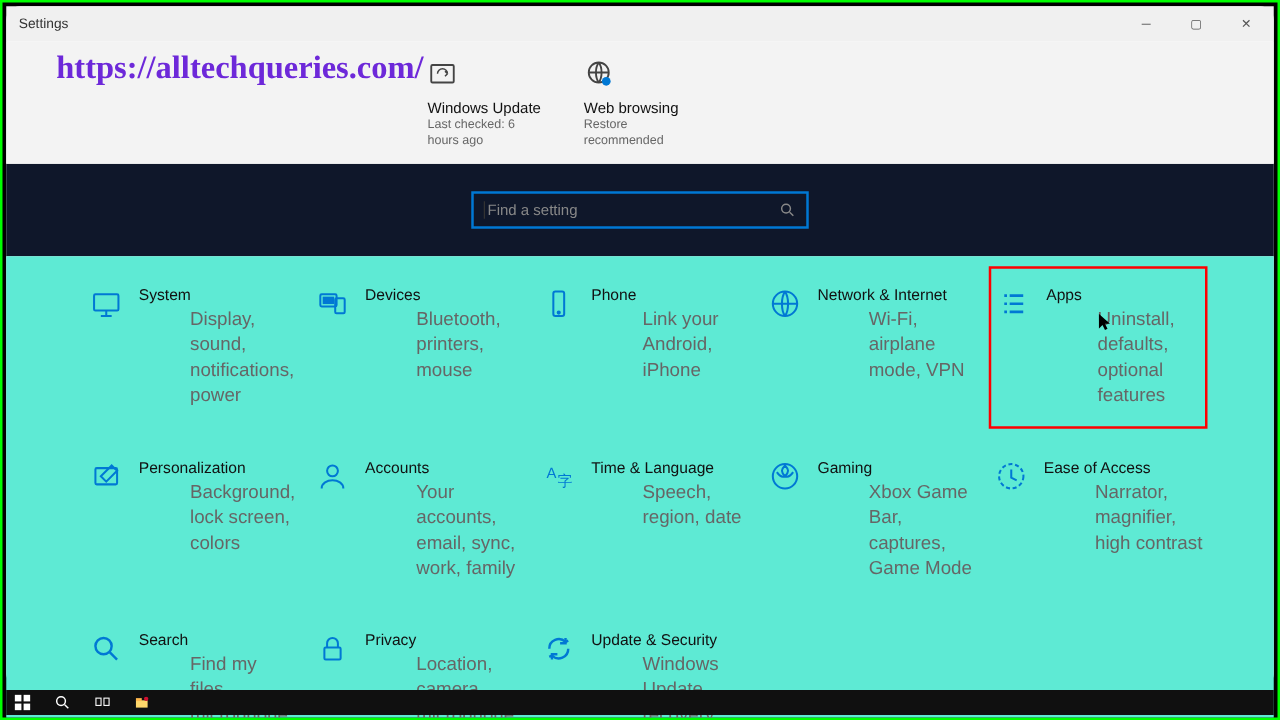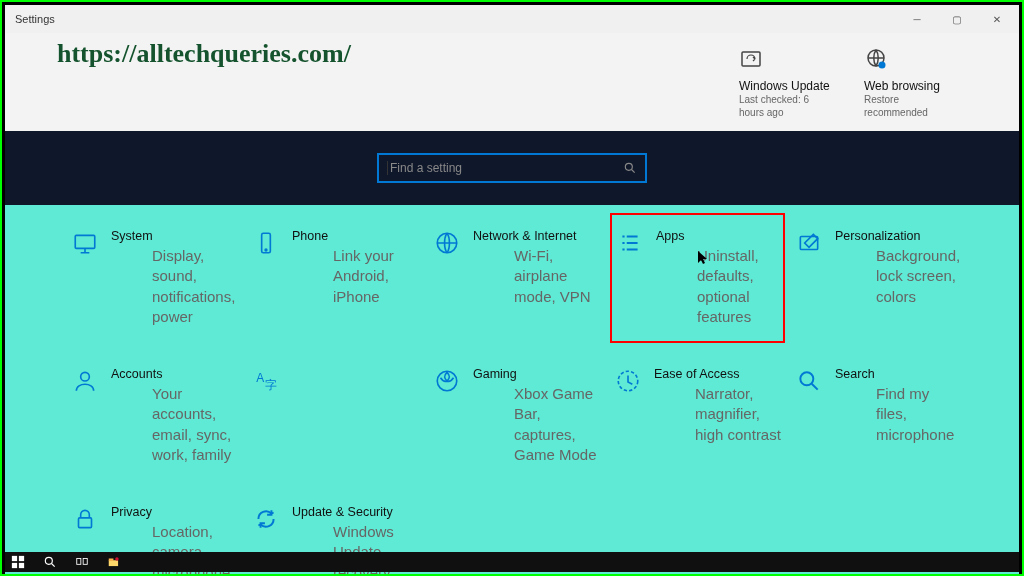--- a/index.html
+++ b/index.html
@@ -37,31 +37,31 @@
       font-size: 10px;
       color: #555;
     }
     .header-section {
       background: #f3f3f3;
       padding: 10px 0 12px 0;
       position: relative;
     }
     .watermark {
       position: absolute;
-      top: 6px; left: 52px;
+      top: 6px; left: 40px;
       font-family: "Times New Roman", serif;
       font-weight: bold;
       font-size: 26px;
-      color: #14532d;
+      color: #6d28d9;
     }
     .header-tiles {
       display: flex;
-      justify-content: flex-end;
+      justify-content: center;
       gap: 30px;
-      padding-right: 60px;
+      padding-right: 120px;
       padding-top: 4px;
     }
     .header-tile {
       width: 95px;
       display: flex;
       flex-direction: column;
       font-size: 11px;
       color: #444;
     }
     .header-tile svg { margin-bottom: 8px; }
@@ -215,20 +215,33 @@
           </svg>
       </div>
       <div class="cat-text">
         <span class="cat-title">System</span>
         <span class="cat-desc">Display, sound, notifications, power</span>
       </div>
     </div>
     <div class="cat">
       <div class="cat-icon">
         <svg viewBox="0 0 24 24" fill="none" stroke="#0078d4" stroke-width="1.5">
+            <rect x="3" y="5" width="12" height="9" rx="1"></rect>
+            <rect x="14" y="8" width="7" height="11" rx="1"></rect>
+            <rect x="5.5" y="7.5" width="7" height="4" fill="#0078d4"></rect>
+          </svg>
+      </div>
+      <div class="cat-text">
+        <span class="cat-title">Devices</span>
+        <span class="cat-desc">Bluetooth, printers, mouse</span>
+      </div>
+    </div>
+    <div class="cat">
+      <div class="cat-icon">
+        <svg viewBox="0 0 24 24" fill="none" stroke="#0078d4" stroke-width="1.5">
             <rect x="8" y="3" width="8" height="18" rx="1.5"></rect>
             <circle cx="12" cy="18.5" r="0.8" fill="#0078d4"></circle>
           </svg>
       </div>
       <div class="cat-text">
         <span class="cat-title">Phone</span>
         <span class="cat-desc">Link your Android, iPhone</span>
       </div>
     </div>
     <div class="cat">
@@ -283,20 +296,24 @@
         <span class="cat-title">Accounts</span>
         <span class="cat-desc">Your accounts, email, sync, work, family</span>
       </div>
     </div>
     <div class="cat">
       <div class="cat-icon">
         <svg viewBox="0 0 24 24" fill="none" stroke="#0078d4" stroke-width="1.5">
             <text x="3" y="13" font-size="11" fill="#0078d4" stroke="none">A</text>
             <text x="11" y="19" font-size="11" fill="#0078d4" stroke="none">字</text>
           </svg>
+      </div>
+      <div class="cat-text">
+        <span class="cat-title">Time &amp; Language</span>
+        <span class="cat-desc">Speech, region, date</span>
       </div>
     </div>
     <div class="cat">
       <div class="cat-icon">
         <svg viewBox="0 0 24 24" fill="none" stroke="#0078d4" stroke-width="1.5">
             <circle cx="12" cy="12" r="9"></circle>
             <path d="M12 4c-3 3-3 5 0 8 3-3 3-5 0-8zM6 9c2 3 4 4 6 3M18 9c-2 3-4 4-6 3"></path>
           </svg>
       </div>
       <div class="cat-text">

